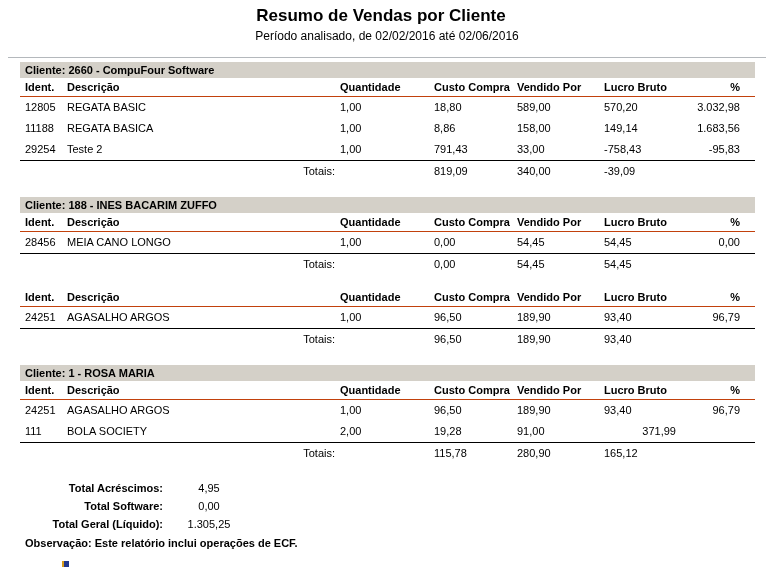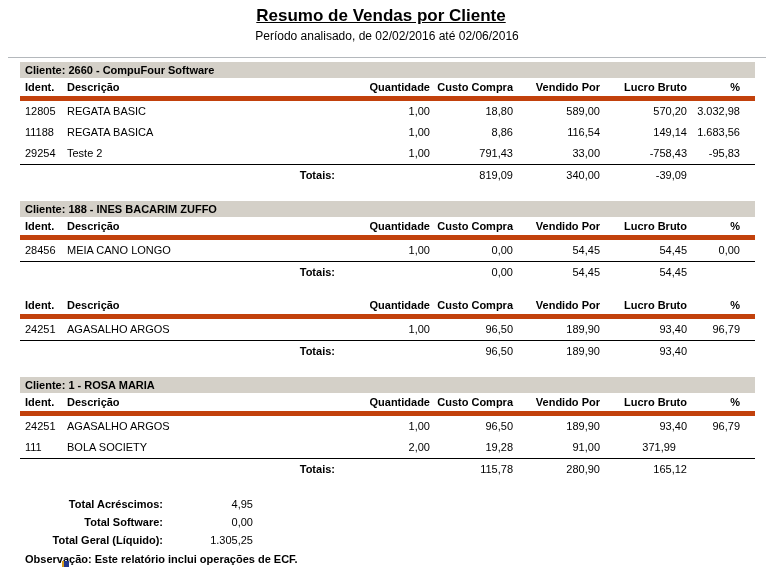--- a/index.html
+++ b/index.html
@@ -1,53 +1,53 @@
 <!DOCTYPE html>
 <html><head>
 <meta charset="utf-8">
 <style>
   html,body{margin:0;padding:0;}
   body{
     width:774px;height:574px;background:#ffffff;position:relative;overflow:hidden;
     font-family:"Liberation Sans","DejaVu Sans",sans-serif;color:#000;
   }
   .page-title{
-    margin:6px 12px 0 0;text-align:center;font-size:17px;font-weight:bold;letter-spacing:0;text-decoration:underline;
+    margin:6px 12px 0 0;text-align:center;font-size:17px;font-weight:bold;letter-spacing:0;
   }
   .page-subtitle{
     margin-top:3px;text-align:center;font-size:12px;
   }
   .top-divider{
     border:none;border-top:1px solid #b4b8bc;margin:14px 8px 4px 8px;height:0;
   }
   .content{margin:0 19px 0 20px;}
   .client-section{margin-bottom:14px;}
   .client-bar{
     height:16px;line-height:16px;background:#d4d0c8;font-size:11px;font-weight:bold;
     padding-left:5px;margin-bottom:2px;
   }
   .row{
     display:grid;grid-template-columns:45px 1fr 94px 83px 87px 87px 64px;
     font-size:11px;
   }
-  .thead{font-weight:bold;height:16px;line-height:15px;border-bottom:5px solid #c2410c;}
+  .thead{font-weight:bold;height:16px;line-height:15px;border-bottom:1px solid #c2410c;}
   .data{height:21px;line-height:21px;}
   .totals{height:22px;line-height:21px;border-top:1px solid #000;}
   .c{padding-right:4px;overflow:hidden;white-space:nowrap;}
   .c.ident{padding-left:5px;}
   .c.desc{padding-left:2px;}
-  .c.qty,.c.cost,.c.sold,.c.gross{text-align:right;}
+  .c.qty,.c.cost,.c.sold,.c.gross{text-align:left;}
   .c.pct{text-align:right;padding-right:15px;}
-  .totals .desc{text-align:right;font-weight:bold;padding-right:5px;}
+  .totals .desc{text-align:right;font-weight:normal;padding-right:5px;}
   .summary{margin-top:14px;}
   .summary-row{
     display:grid;grid-template-columns:145px 90px;height:18px;line-height:18px;font-size:11px;
   }
   .summary-label{font-weight:bold;text-align:right;padding-right:2px;}
-  .summary-value{text-align:right;padding-right:2px;}
+  .summary-value{text-align:center;padding-right:2px;}
   .note{font-size:11px;font-weight:bold;padding-left:5px;margin-top:1px;height:18px;line-height:18px;}
   .artifact{
     position:absolute;left:62px;top:561px;width:7px;height:6px;
     background:linear-gradient(90deg,#d89c1a 0 2px,#22388c 2px 100%);
   }
 </style>
 </head>
 <body>
 
 <div class="page-title">Resumo de Vendas por Cliente</div>
@@ -76,21 +76,21 @@
       <span class="c cost">18,80</span>
       <span class="c sold">589,00</span>
       <span class="c gross">570,20</span>
       <span class="c pct">3.032,98</span>
     </div>
     <div class="row data">
       <span class="c ident">11188</span>
       <span class="c desc">REGATA BASICA</span>
       <span class="c qty">1,00</span>
       <span class="c cost">8,86</span>
-      <span class="c sold">116,54</span>
+      <span class="c sold">158,00</span>
       <span class="c gross">149,14</span>
       <span class="c pct">1.683,56</span>
     </div>
     <div class="row data">
       <span class="c ident">29254</span>
       <span class="c desc">Teste 2</span>
       <span class="c qty">1,00</span>
       <span class="c cost">791,43</span>
       <span class="c sold">33,00</span>
       <span class="c gross">-758,43</span>

